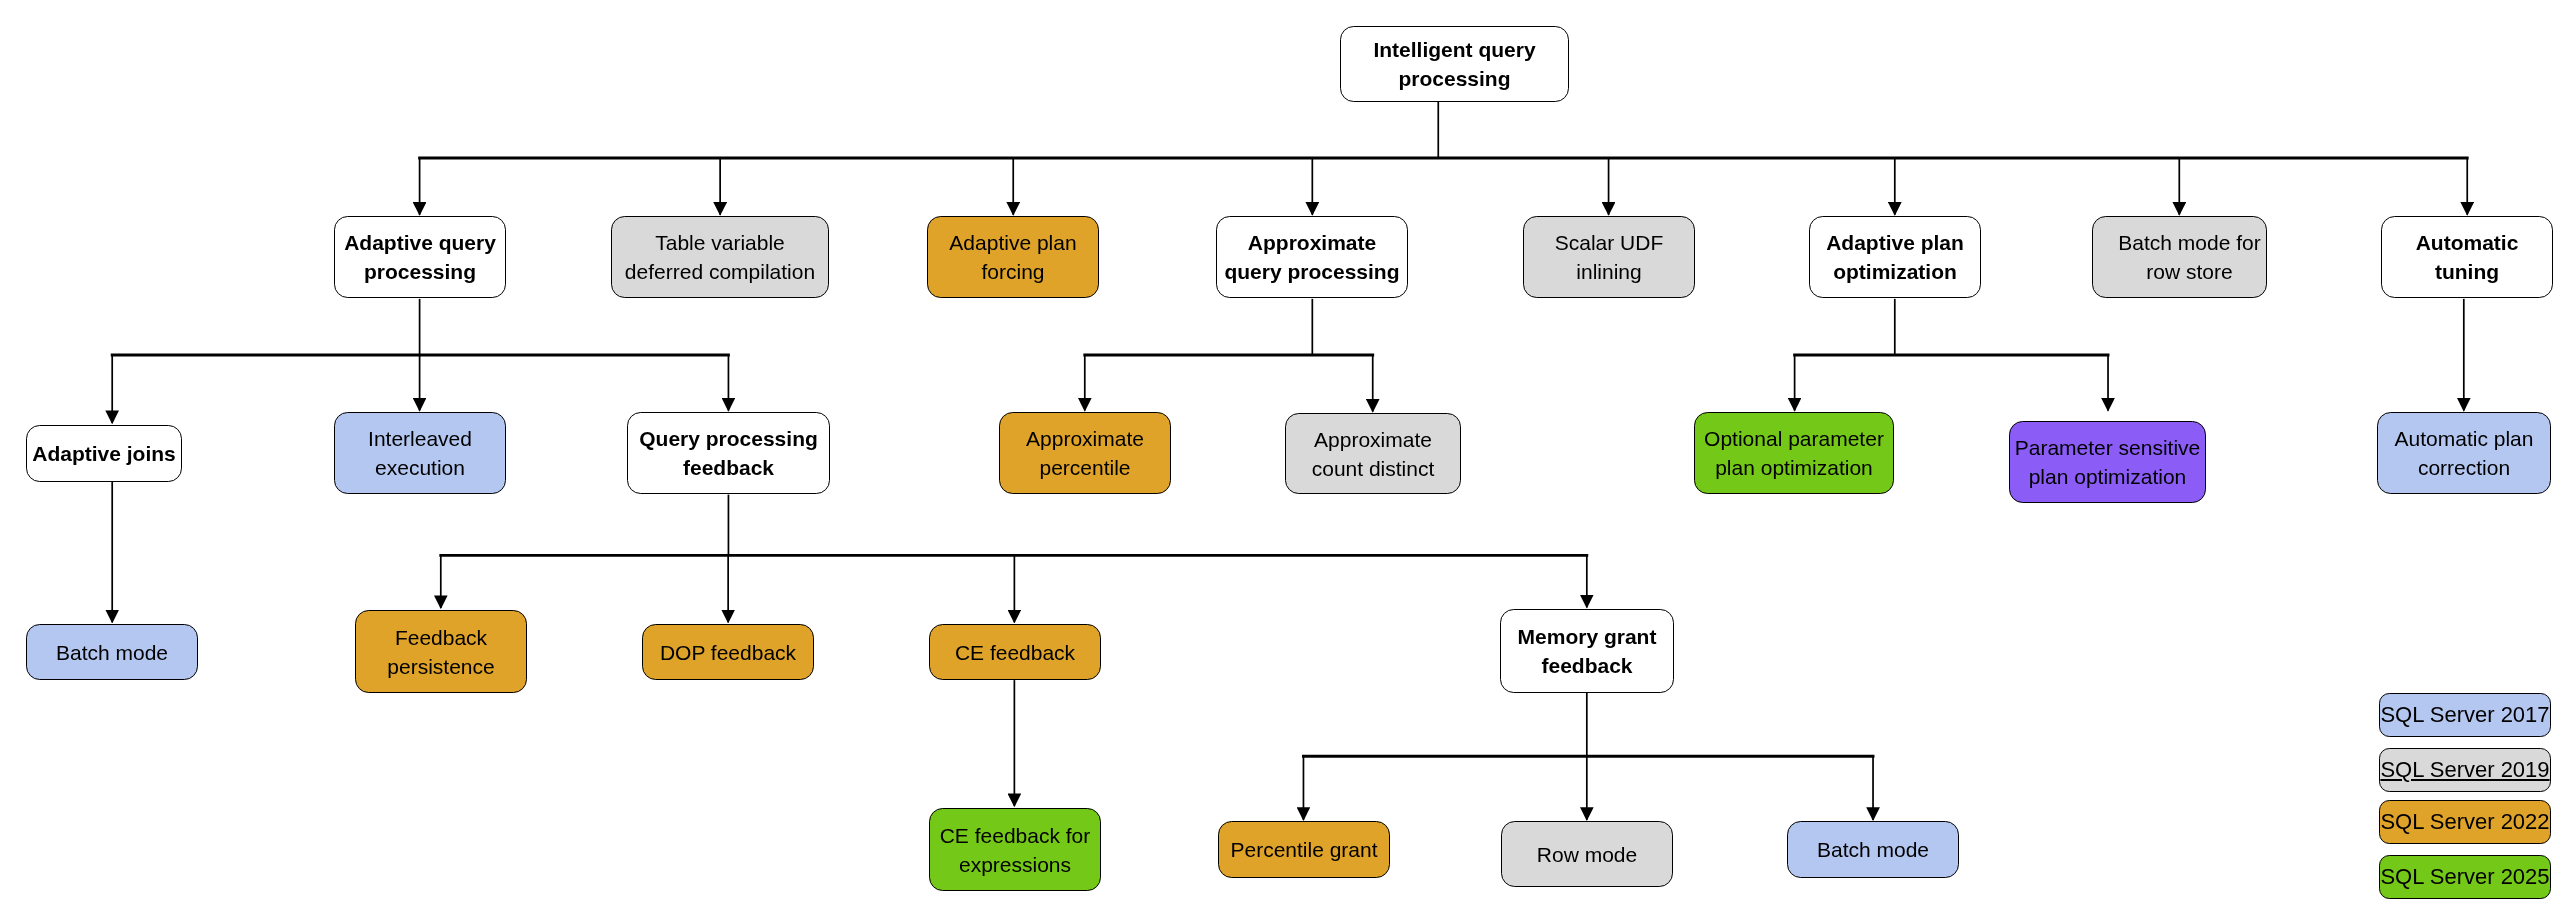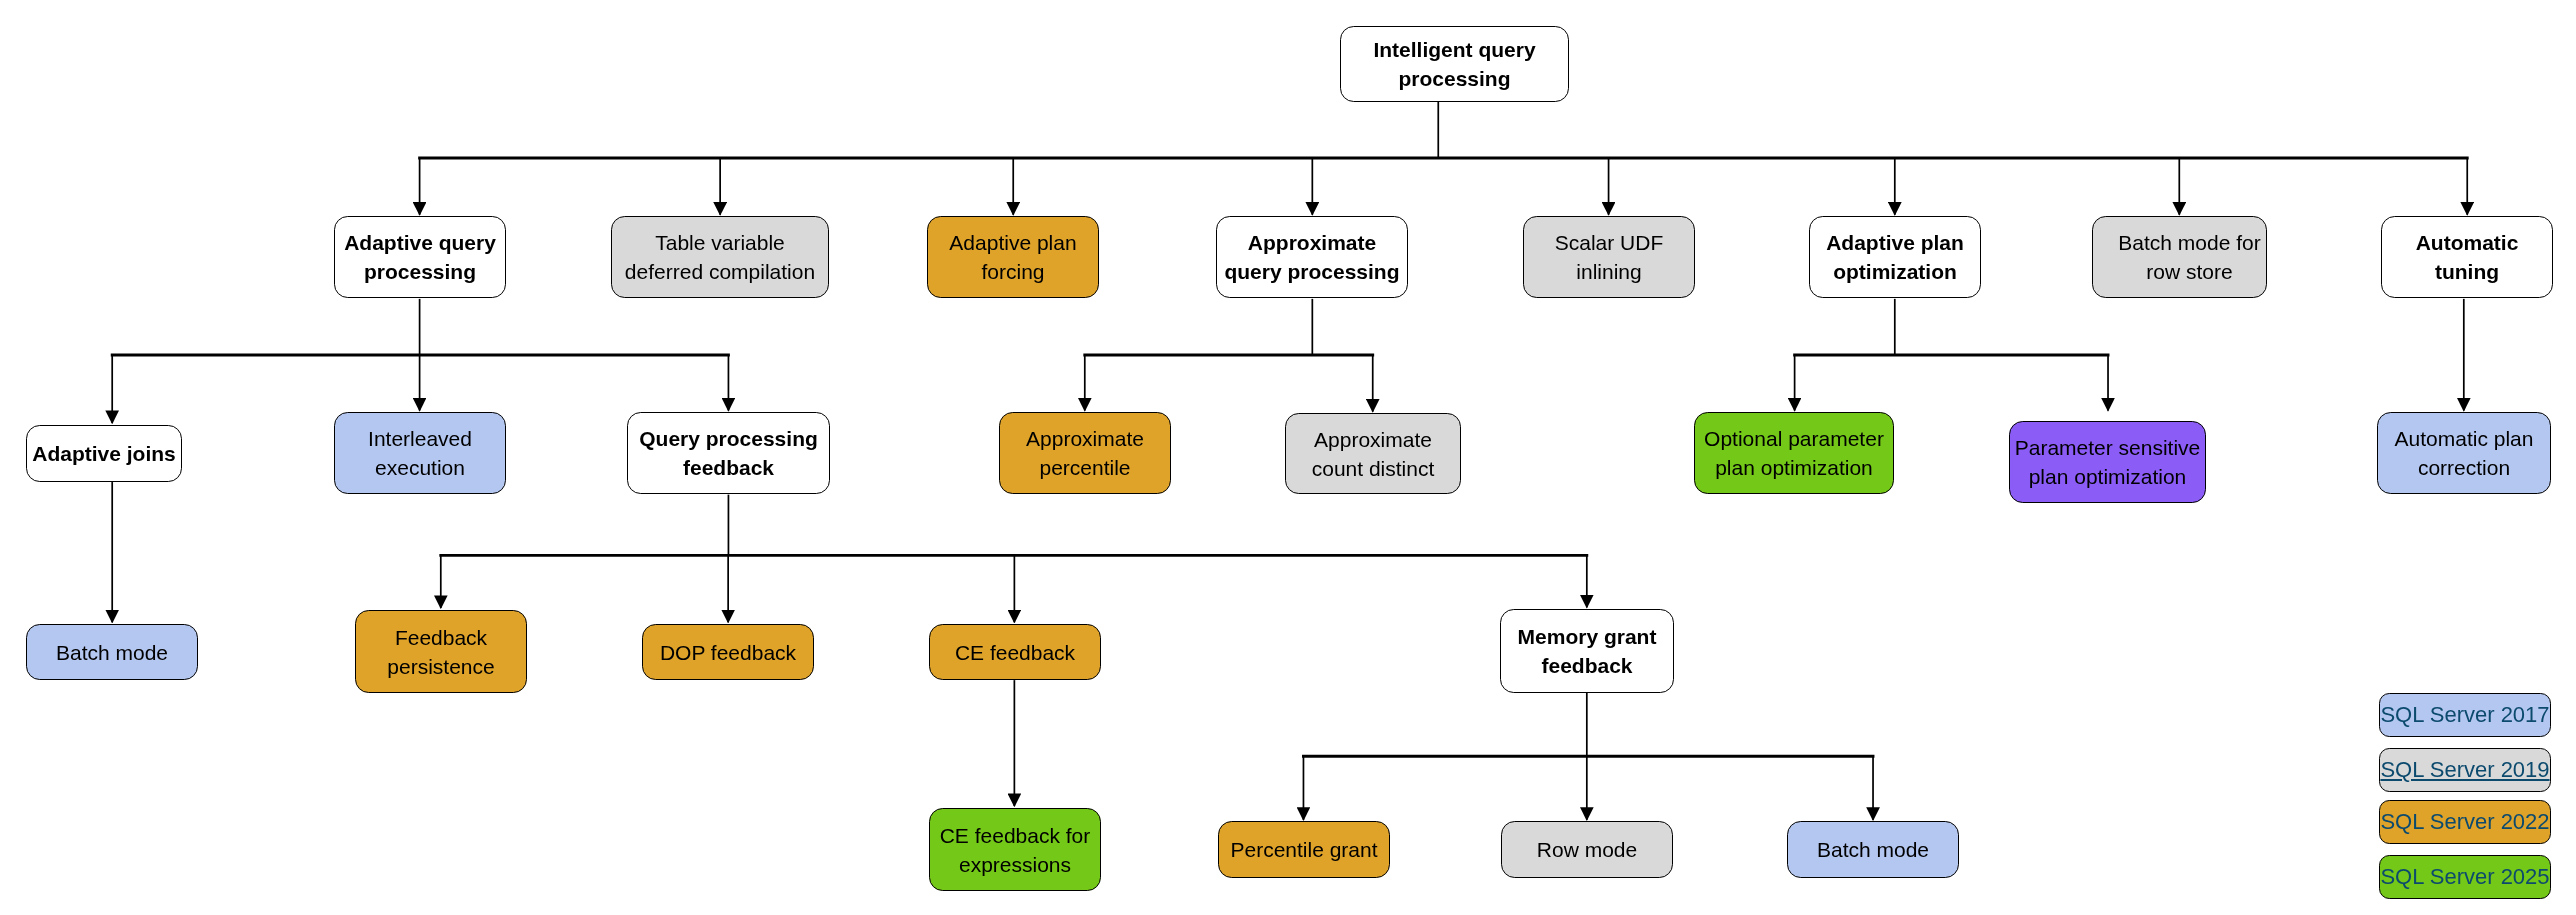--- a/index.html
+++ b/index.html
@@ -13,21 +13,21 @@
     display:flex;align-items:center;justify-content:center;
     text-align:center;white-space:pre;
     border:1.7px solid #000;border-radius:13.7px;
     font-size:21px;line-height:29px;color:#000;
   }
   .node.bold{font-weight:700;}
   .legend-item{
     position:absolute;box-sizing:border-box;
     display:flex;align-items:center;justify-content:center;
     border:1.7px solid #000;border-radius:10.3px;
-    font-size:22px;color:#0c4a6e;white-space:pre;
+    font-size:22px;color:#000000;white-space:pre;
   }
 </style>
 </head>
 <body>
 
 <div class="canvas">
   <svg class="edges" viewBox="0 0 4500 1600" xmlns="http://www.w3.org/2000/svg">
     <defs>
       <marker id="arrow" viewBox="0 0 12 12" refX="11" refY="6" markerWidth="24" markerHeight="24" markerUnits="userSpaceOnUse" orient="auto">
         <path d="M0,0 L12,6 L0,12 Z" fill="#000"></path>
@@ -128,21 +128,21 @@
       <div class="node" style="left: 26px; top: 624px; width: 172px; height: 56px; background: rgb(180, 199, 240);">Batch mode</div>
       <div class="node" style="left: 355px; top: 610px; width: 172px; height: 83px; background: rgb(223, 163, 42);">Feedback
 persistence</div>
       <div class="node" style="left: 642px; top: 624px; width: 172px; height: 56px; background: rgb(223, 163, 42);">DOP feedback</div>
       <div class="node" style="left: 929px; top: 624px; width: 172px; height: 56px; background: rgb(223, 163, 42);">CE feedback</div>
       <div class="node bold" style="left: 1500px; top: 609px; width: 174px; height: 84px; background: rgb(255, 255, 255);">Memory grant
 feedback</div>
       <div class="node" style="left: 929px; top: 808px; width: 172px; height: 83px; background: rgb(116, 200, 24);">CE feedback for
 expressions</div>
       <div class="node" style="left: 1218px; top: 821px; width: 172px; height: 57px; background: rgb(223, 163, 42);">Percentile grant</div>
-      <div class="node" style="left: 1501px; top: 821px; width: 172px; height: 57px; background: rgb(217, 217, 217); text-align: center;">Row mode</div>
+      <div class="node" style="left: 1501px; top: 821px; width: 172px; height: 66px; background: rgb(217, 217, 217); text-align: center;">Row mode</div>
       <div class="node" style="left: 1787px; top: 821px; width: 172px; height: 57px; background: rgb(180, 199, 240);">Batch mode</div>
     </div>
   <div id="legend-layer">
       <div class="legend-item" style="left: 2379px; top: 693px; width: 172px; height: 44px; background: rgb(180, 199, 240);">SQL Server 2017</div>
       <div class="legend-item" style="left: 2379px; top: 748px; width: 172px; height: 44px; background: rgb(217, 217, 217); text-decoration: underline;">SQL Server 2019</div>
       <div class="legend-item" style="left: 2379px; top: 800px; width: 172px; height: 44px; background: rgb(223, 163, 42);">SQL Server 2022</div>
       <div class="legend-item" style="left: 2379px; top: 855px; width: 172px; height: 44px; background: rgb(116, 200, 24);">SQL Server 2025</div>
     </div>
 </div>
 

